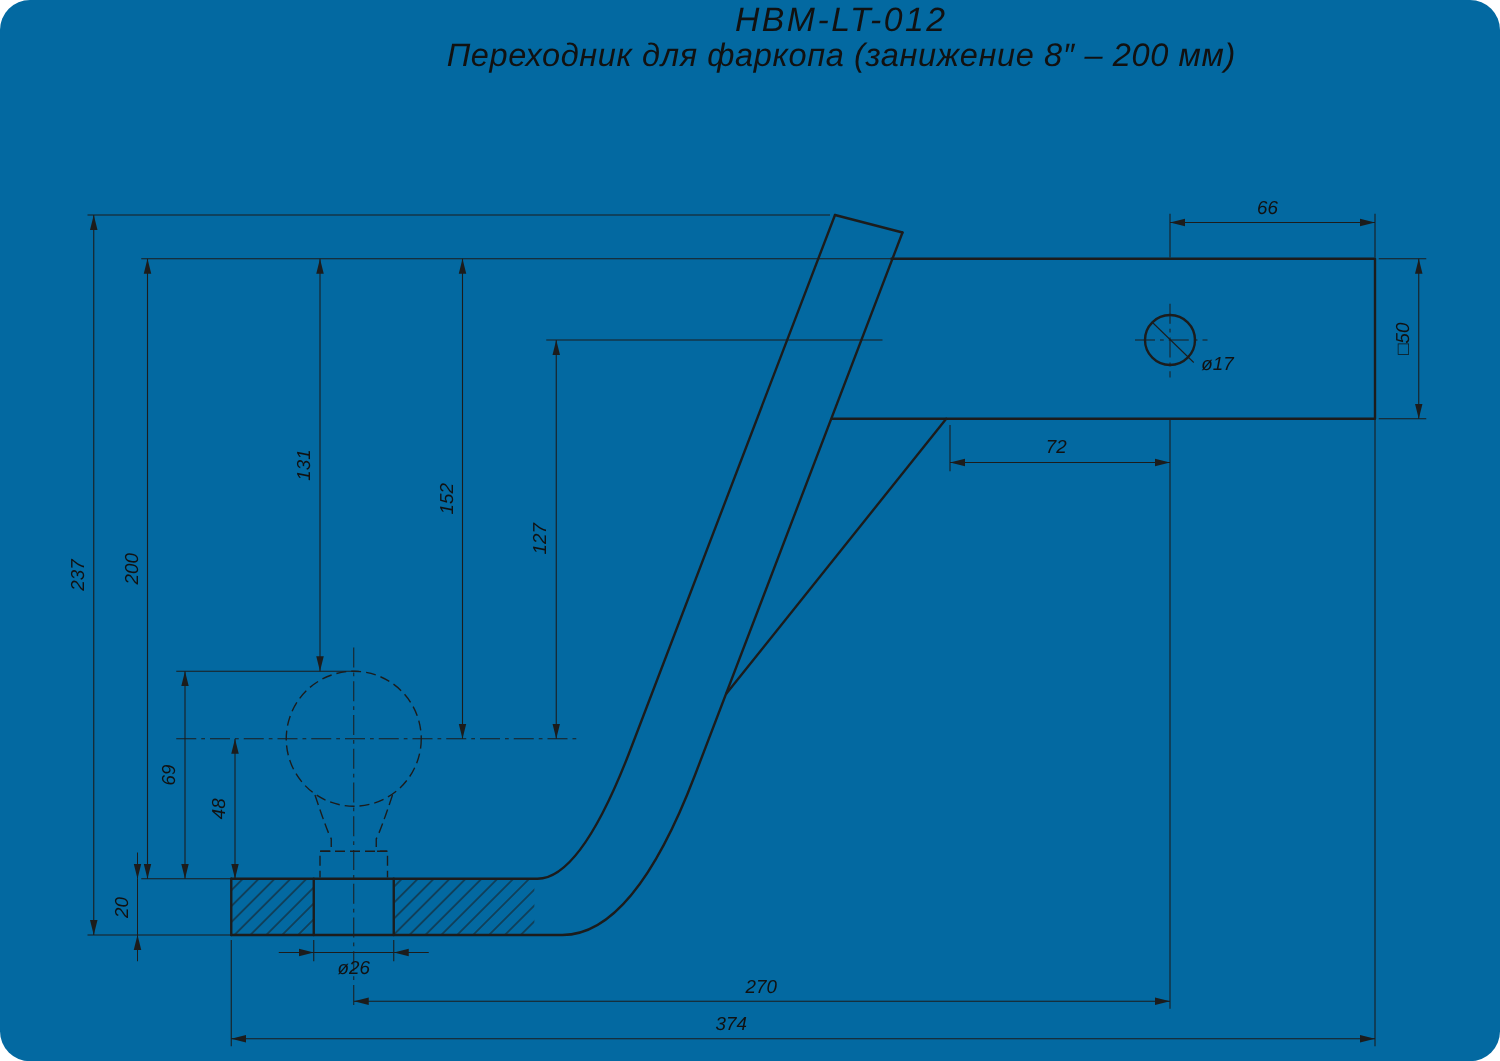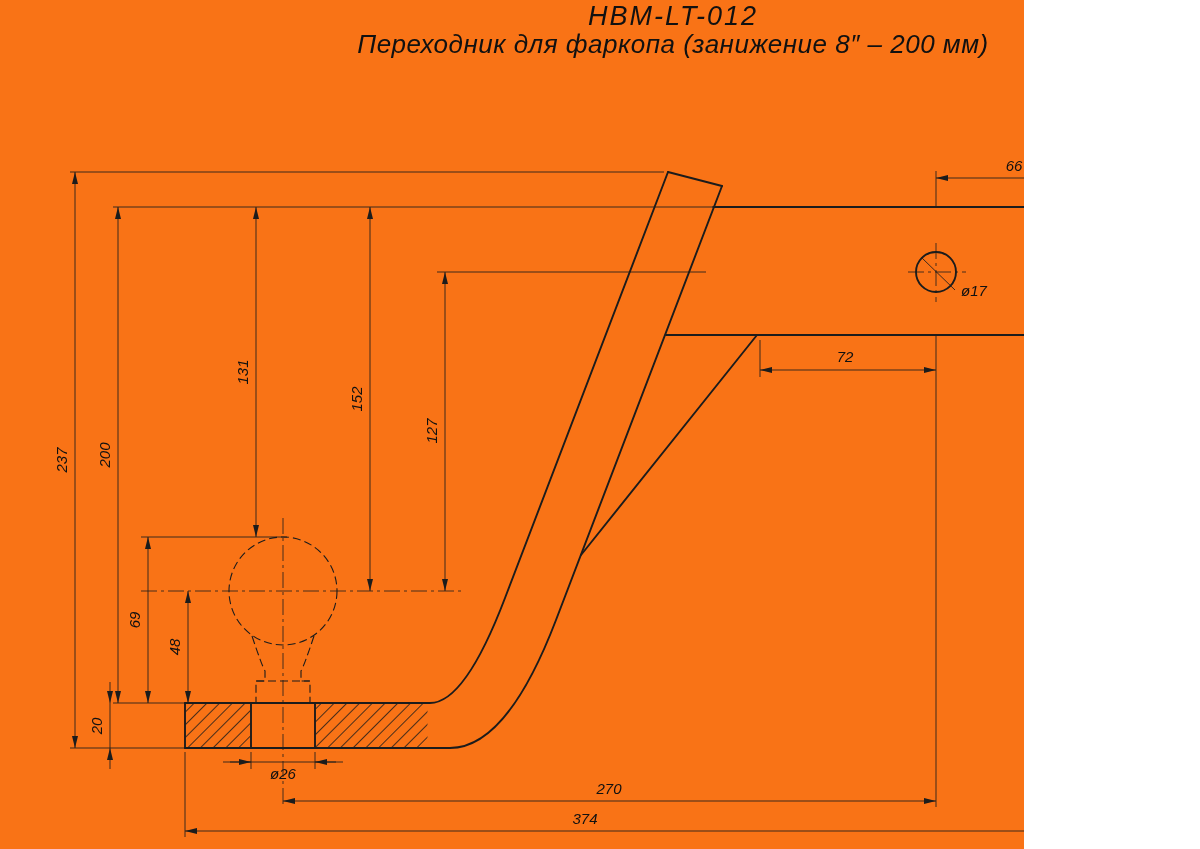--- a/index.html
+++ b/index.html
@@ -1,17 +1,17 @@
 <!DOCTYPE html>
 <html><head>
 <meta charset="utf-8">
 <style>
   html,body{margin:0;padding:0;background:#ffffff;}
-  .page{position:relative;width:1024px;height:849px;background:#f97316;overflow:hidden;
-        font-family:"Liberation Sans",sans-serif;}
+  .page{position:relative;width:1200px;height:849px;background:#0369a1;overflow:hidden;
+        font-family:"Liberation Sans",sans-serif;border-radius:24px;}
   svg{display:block;}
   .outline{fill:none;stroke:#1c1c1c;stroke-width:1.9;stroke-linecap:round;stroke-linejoin:round;}
   .thin{fill:none;stroke:#1c1c1c;stroke-width:0.85;}
   .centerline{fill:none;stroke:#1c1c1c;stroke-width:0.8;stroke-dasharray:16 4 3 4;}
   .phantom{fill:none;stroke:#1c1c1c;stroke-width:1.1;stroke-dasharray:8 4;}
   .dim-text{font-family:"Liberation Sans",sans-serif;font-style:italic;font-size:15px;fill:#111;}
   .title-text{font-family:"Liberation Sans",sans-serif;font-style:italic;font-size:27px;fill:#111;letter-spacing:2px;}
   .subtitle-text{font-family:"Liberation Sans",sans-serif;font-style:italic;font-size:26px;fill:#111;letter-spacing:0.5px;}
   .arrowfill{fill:#1c1c1c;}
 </style>

